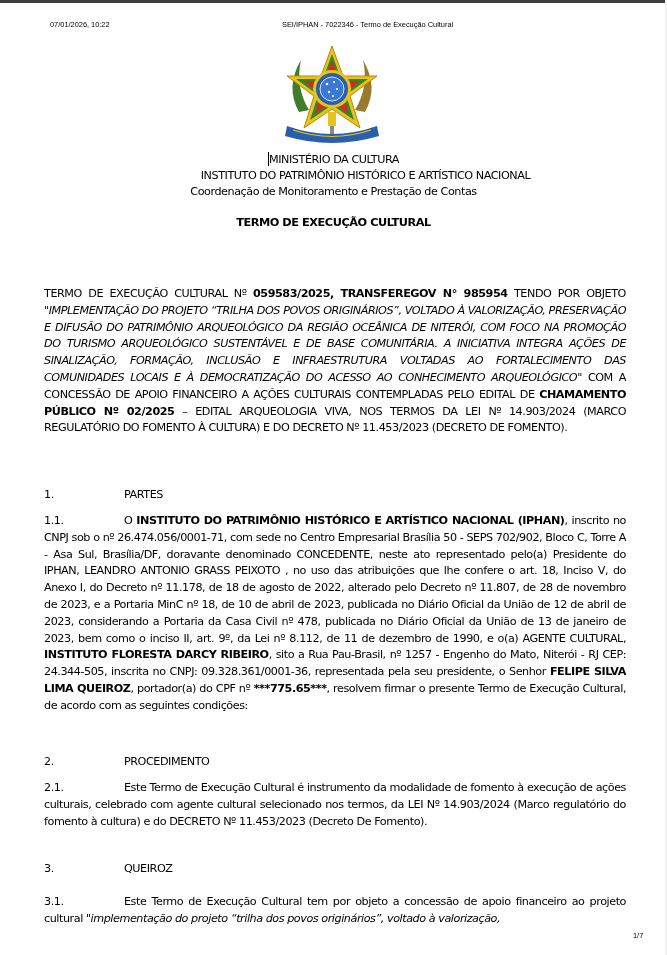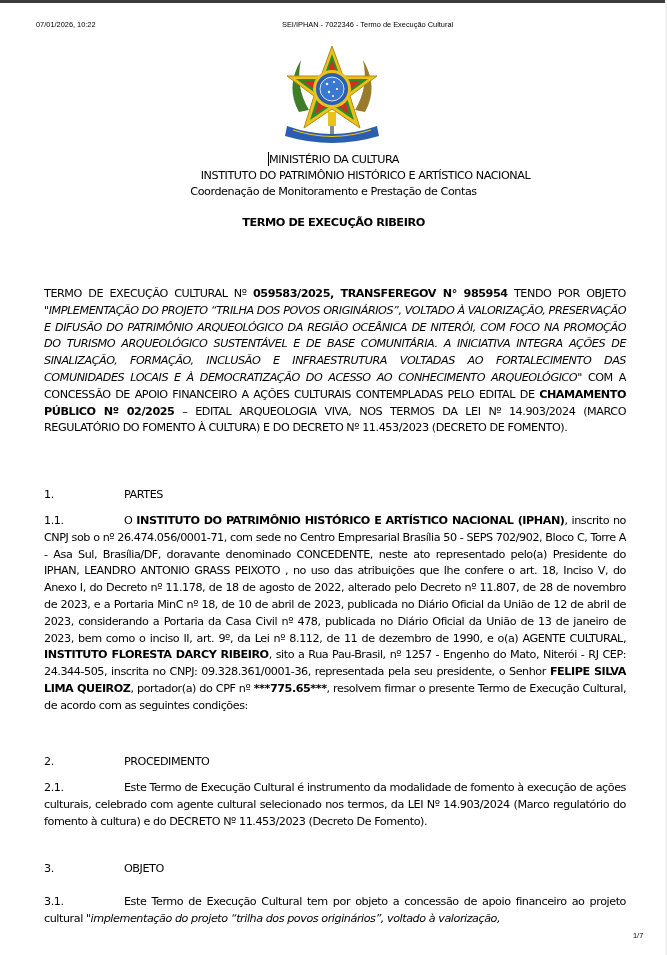--- a/index.html
+++ b/index.html
@@ -8,21 +8,21 @@
     background: #ffffff; color: #000;
     font-family: "DejaVu Sans", sans-serif;
   }
   .topbar { position: absolute; left: 0; top: 0; width: 665px; height: 3px; background: #3c3c3c; }
   .rightbar { position: absolute; right: 0; top: 0; width: 2px; height: 955px; background: #f2f2f2; }
   .print-header, .print-footer {
     position: absolute; left: 0; width: 667px;
     font-family: "Liberation Sans", sans-serif; font-size: 7.4px; color: #000;
   }
   .print-header { top: 20px; height: 12px; }
-  .print-header .date { position: absolute; left: 24px; top: 0; padding-left: 12px; }
+  .print-header .date { position: absolute; left: 38px; top: 0; padding-left: 12px; }
   .print-header .title { position: absolute; left: 282px; top: 0; }
   .print-footer { top: 931px; height: 12px; }
   .print-footer .url { position: absolute; left: 21px; top: 0; white-space: nowrap; }
   .print-footer .page { position: absolute; left: 633px; top: 0; }
 
   .emblem { position: absolute; left: 279px; top: 42px; width: 106px; height: 108px; }
 
   .org { position: absolute; left: 0; width: 667px; text-align: center;
     font-family: "DejaVu Sans", sans-serif; font-size: 11.2px; letter-spacing: -0.45px; line-height: 16px; }
   .org1 { top: 152px; }
@@ -82,21 +82,21 @@
   <rect x="51" y="84" width="4" height="14" fill="#888"></rect>
 
   <path d="M8 84 Q53 100 98 84 L100 94 Q53 108 6 94 Z" fill="#2a5fb0"></path>
   <path d="M14 88 Q53 101 92 88" fill="none" stroke="#e9c21a" stroke-width="1.2"></path>
 </svg>
 
 <div class="org org1"><span class="cursor"></span><span>MINISTÉRIO DA CULTURA</span></div>
 <div class="org org2">INSTITUTO DO PATRIMÔNIO HISTÓRICO E ARTÍSTICO NACIONAL</div>
 <div class="org org3">Coordenação de Monitoramento e Prestação de Contas</div>
 
-<div class="doc-title">TERMO DE EXECUÇÃO RIBEIRO</div>
+<div class="doc-title">TERMO DE EXECUÇÃO CULTURAL</div>
 
 <div class="doc intro">
   <p><span>TERMO DE EXECUÇÃO CULTURAL Nº </span><b>059583/2025, TRANSFEREGOV N° 985954</b><span> TENDO POR OBJETO </span><i>"IMPLEMENTAÇÃO DO PROJETO “TRILHA DOS POVOS ORIGINÁRIOS”, VOLTADO À VALORIZAÇÃO, PRESERVAÇÃO E DIFUSÃO DO PATRIMÔNIO ARQUEOLÓGICO DA REGIÃO OCEÂNICA DE NITERÓI, COM FOCO NA PROMOÇÃO DO TURISMO ARQUEOLÓGICO SUSTENTÁVEL E DE BASE COMUNITÁRIA. A INICIATIVA INTEGRA AÇÕES DE SINALIZAÇÃO, FORMAÇÃO, INCLUSÃO E INFRAESTRUTURA VOLTADAS AO FORTALECIMENTO DAS COMUNIDADES LOCAIS E À DEMOCRATIZAÇÃO DO ACESSO AO CONHECIMENTO ARQUEOLÓGICO</i><span>" COM A CONCESSÃO DE APOIO FINANCEIRO A AÇÕES CULTURAIS CONTEMPLADAS PELO EDITAL DE </span><b>CHAMAMENTO PÚBLICO Nº 02/2025</b><span> – EDITAL ARQUEOLOGIA VIVA, NOS TERMOS DA LEI Nº 14.903/2024 (MARCO REGULATÓRIO DO FOMENTO À CULTURA) E DO DECRETO Nº 11.453/2023 (DECRETO DE FOMENTO).</span></p>
 </div>
 
 <div class="sec s1">
   <span class="num">1.</span>
   <span class="lbl">PARTES</span>
 </div>
 <div class="doc p11 para">
@@ -106,21 +106,21 @@
 <div class="sec s2">
   <span class="num">2.</span>
   <span class="lbl">PROCEDIMENTO</span>
 </div>
 <div class="doc p21 para">
   <p><span class="num">2.1.</span><span>Este Termo de Execução Cultural é instrumento da modalidade de fomento à execução de ações culturais, celebrado com agente cultural selecionado nos termos, da LEI Nº 14.903/2024 (Marco regulatório do fomento à cultura) e do DECRETO Nº 11.453/2023 (Decreto De Fomento).</span></p>
 </div>
 
 <div class="sec s3">
   <span class="num">3.</span>
-  <span class="lbl">OBJETO</span>
+  <span class="lbl">QUEIROZ</span>
 </div>
 <div class="doc p31 para">
   <p><span class="num">3.1.</span><span>Este Termo de Execução Cultural tem por objeto a concessão de apoio financeiro ao projeto cultural "</span><i>implementação do projeto “trilha dos povos originários”, voltado à valorização,</i></p>
 </div>
 
 <div class="print-footer">
   <span class="page">1/7</span>
 </div>
 
 </body></html>

